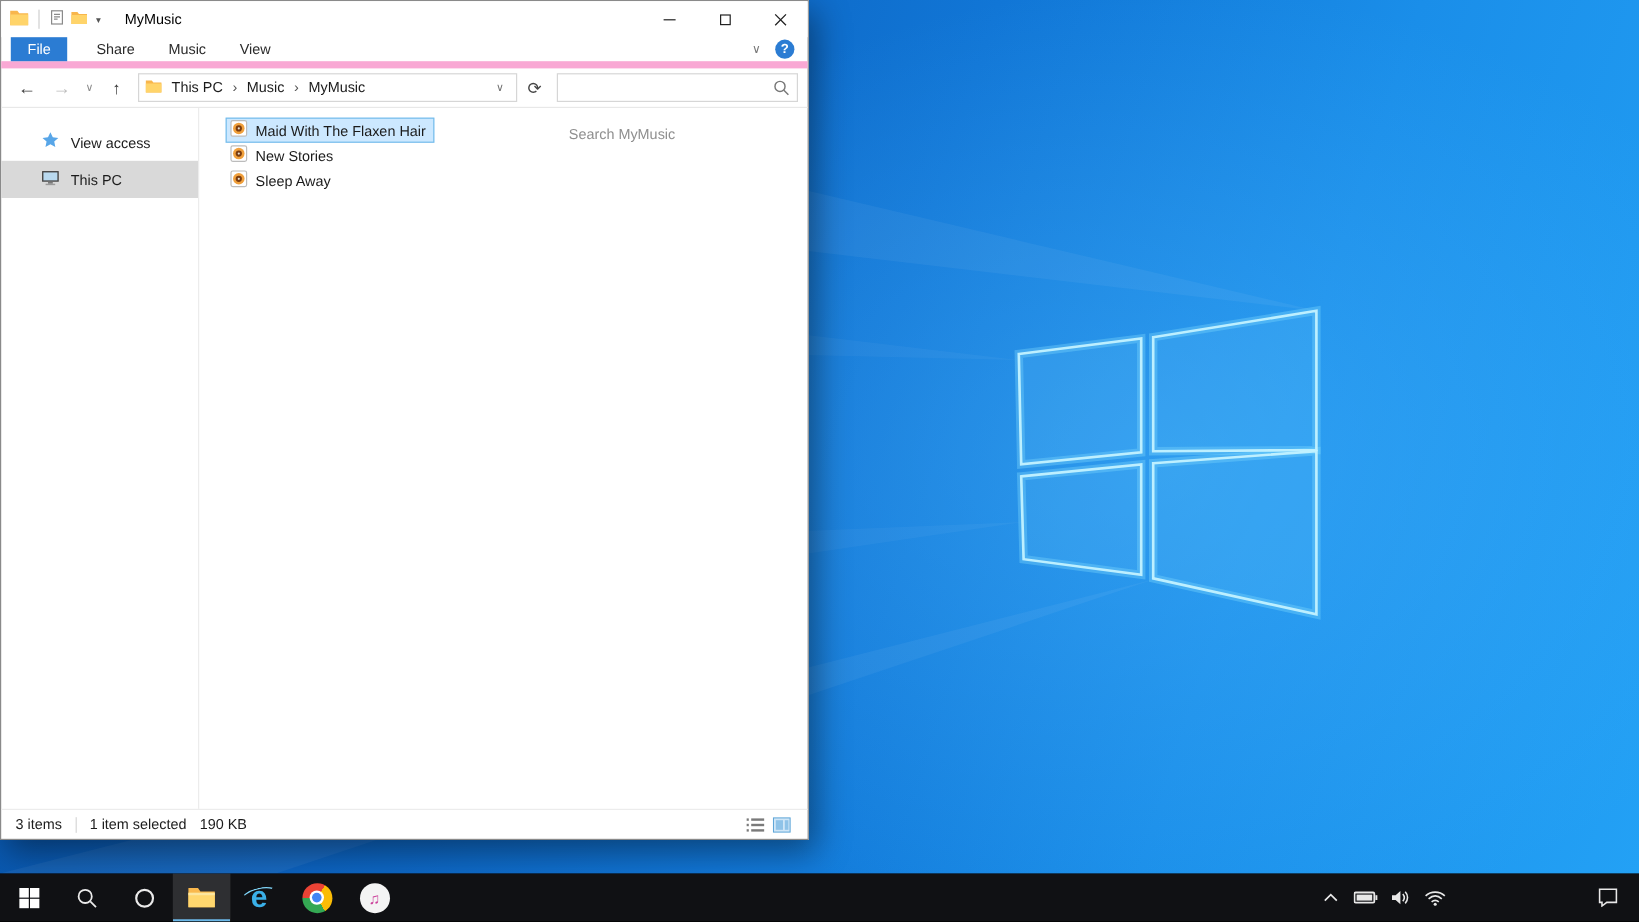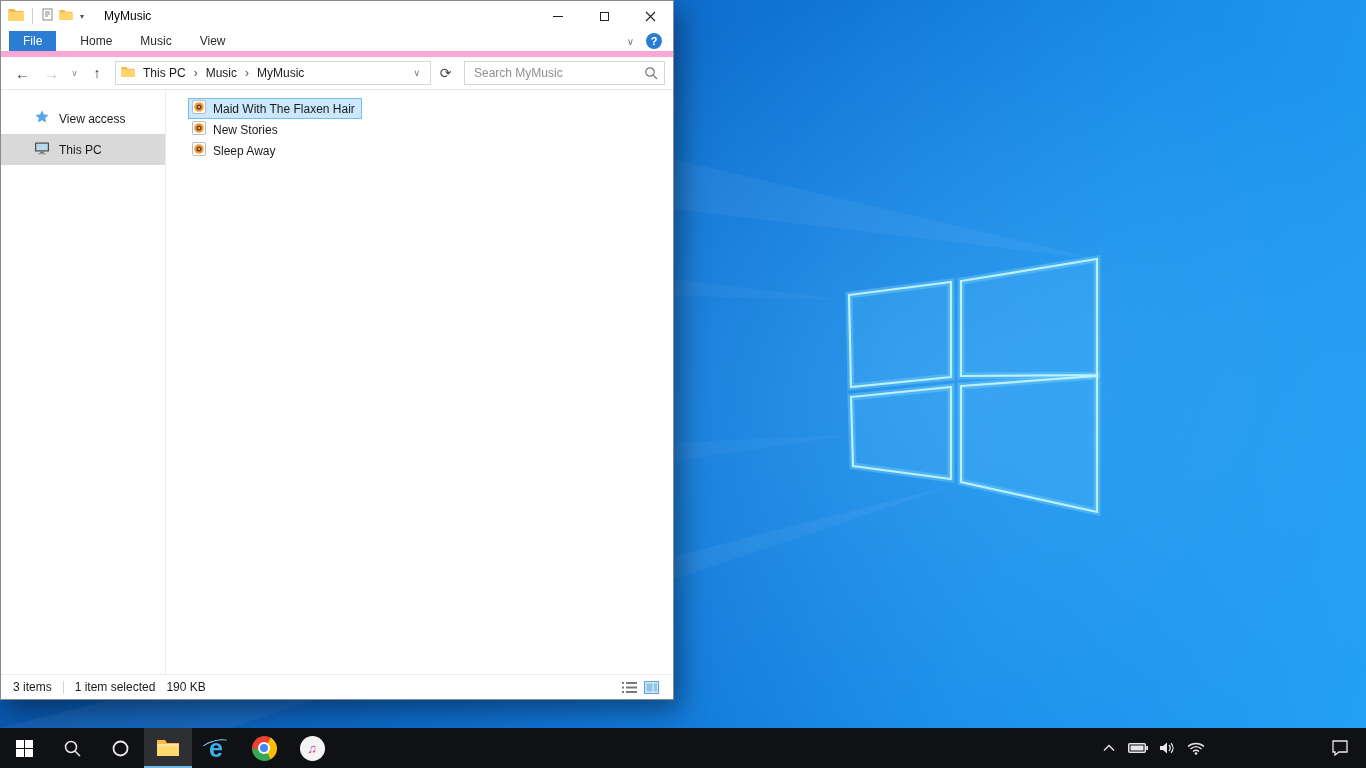--- a/index.html
+++ b/index.html
@@ -48,21 +48,21 @@
   .nav-back { width:27px; font-size:15px; color:#3a3a3a; }
   .nav-fwd { width:27px; font-size:15px; color:#bdbdbd; }
   .nav-recent { width:15px; font-size:9px; color:#8a8a8a; }
   .nav-up { width:26px; font-size:14px; color:#3a3a3a; }
   .address-box { width:316px; height:24px; border:1px solid #d6d6d6; display:flex; align-items:center; padding:0 5px; gap:1px; margin-left:3px; }
   .crumb { padding:0 7px; white-space:nowrap; color:#1b1b1b; }
   .crumb-sep { color:#555; font-size:12px; }
   .address-dd { margin-left:auto; color:#707070; font-size:9px; padding:0 5px; }
   .refresh-btn { width:25px; height:24px; display:flex; align-items:center; justify-content:center; font-size:14px; color:#444; }
   .search-box { flex:1; height:24px; border:1px solid #d6d6d6; position:relative; margin-left:4px; }
-  .search-box input { width:100%; height:100%; border:0; outline:0; padding:0 26px 0 9px; font:inherit; color:#0c4a6e; background:transparent; }
+  .search-box input { width:100%; height:100%; border:0; outline:0; padding:0 26px 0 9px; font:inherit; color:#0c4a6e; background:transparent;margin-top:39px; }
   .search-box input::placeholder { color:#8f8f8f; opacity:1; }
   .search-icon { position:absolute; right:6px; top:4px; }
 
   
   .wbody { flex:1 1 auto; min-height:0; display:flex; }
   .sidebar { width:165px; flex:0 0 165px; border-right:1px solid #ececec; padding-top:13px; }
   .side-item { height:31px; display:flex; align-items:center; gap:9px; padding-left:33px; white-space:nowrap; }
   .side-item.selected { background:#d9d9d9; }
   .content { flex:1; padding:8px 0 0 22px; }
   .file-row { display:flex; align-items:center; gap:6px; height:21px; width:fit-content; padding:0 6px 0 2px; border:1px solid transparent; margin-bottom:0; }
@@ -155,21 +155,21 @@
       <div class="win-btn">
         <svg width="11" height="11" viewBox="0 0 11 11">
             <path d="M1 1l9 9M10 1l-9 9" stroke="#222" stroke-width="1.1"></path>
           </svg>
       </div>
     </div>
   </div>
 
   <div class="ribbon">
     <div class="tab tab-file">File</div>
-    <div class="tab">Home</div>
+    <div class="tab">Share</div>
     <div class="tab">Music</div>
     <div class="tab">View</div>
     <div class="ribbon-right">
       <span class="ribbon-collapse">∨</span>
       <span class="help-btn">?</span>
     </div>
   </div>
 
   <div class="addressrow">
     <div class="nav-btn nav-back">←</div>

